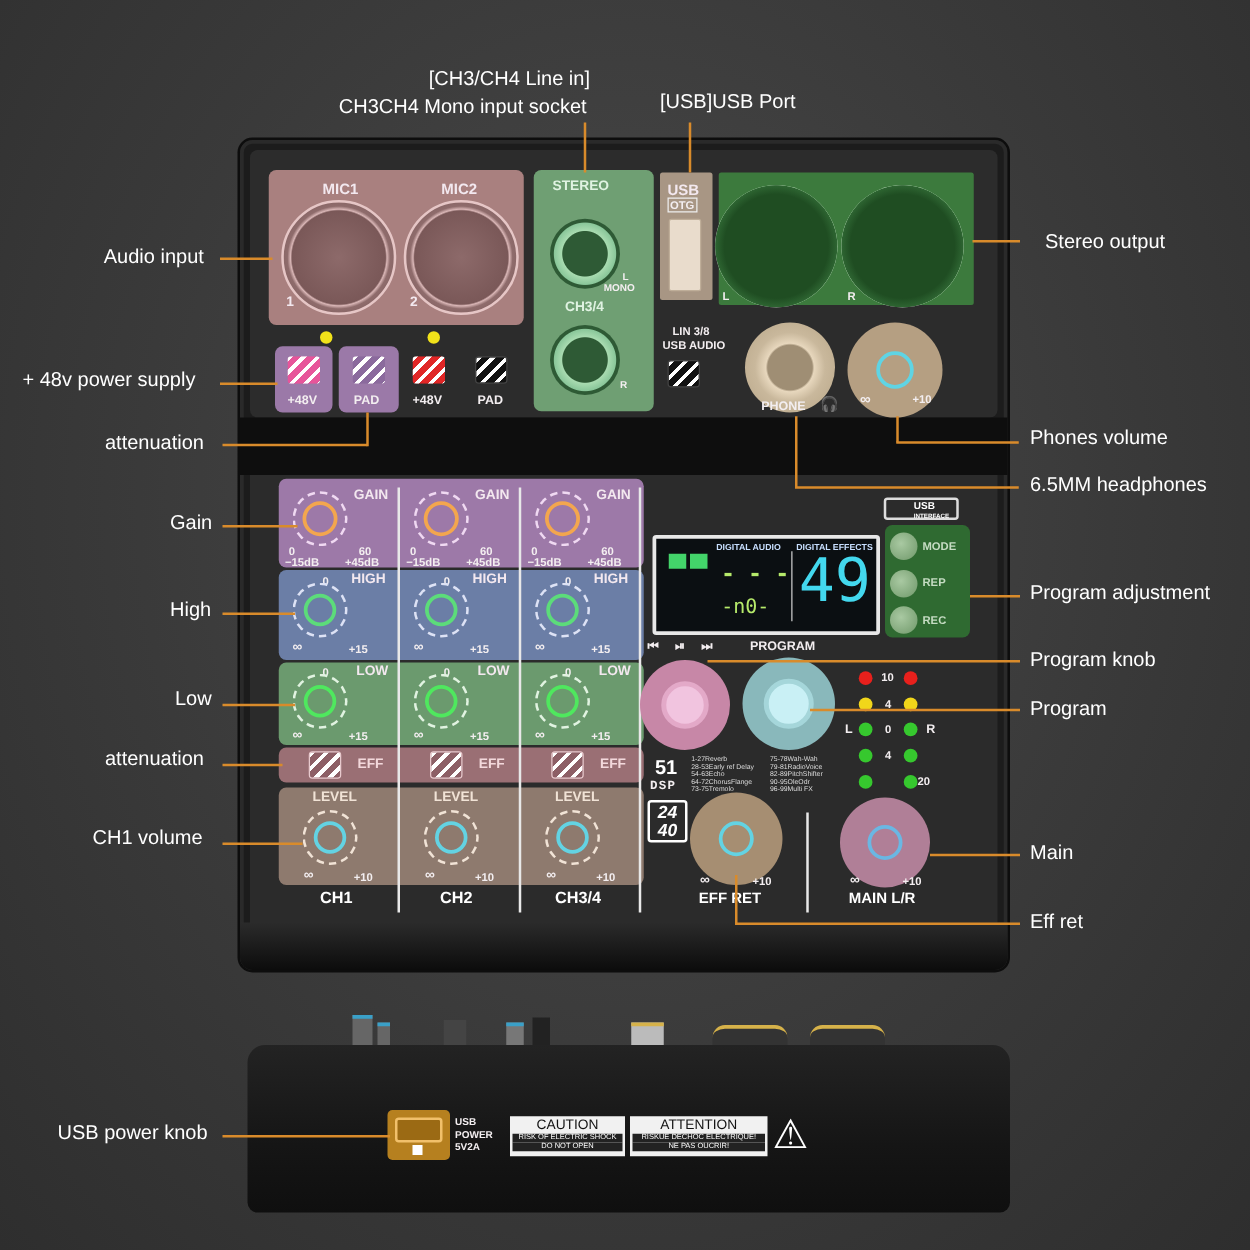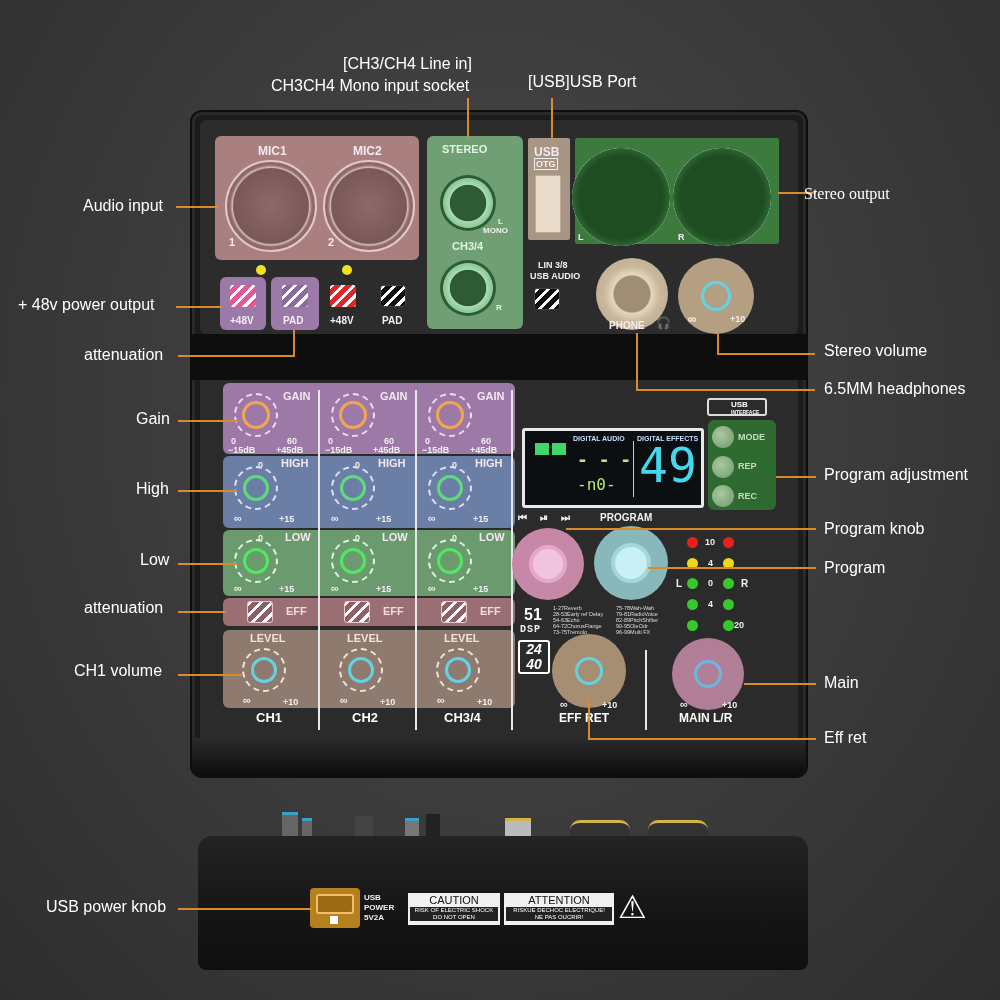--- a/index.html
+++ b/index.html
@@ -424,28 +424,28 @@
 <div class="line" style="left:648px;top:567px;width:168px;height:2px;"></div>
 <div class="line" style="left:744px;top:683px;width:72px;height:2px;"></div>
 <div class="line" style="left:588px;top:700px;width:2px;height:39px;"></div>
 <div class="line" style="left:588px;top:738px;width:228px;height:2px;"></div>
 <div class="line" style="left:178px;top:908px;width:134px;height:2px;"></div>
 
 <div class="callout" style="left:343px;top:55px;">[CH3/CH4 Line in]</div>
 <div class="callout" style="left:271px;top:77px;">CH3CH4 Mono input socket</div>
 <div class="callout" style="left:528px;top:73px;">[USB]USB Port</div>
 <div class="callout" style="left:83px;top:197px;">Audio input</div>
-<div class="callout" style="left:18px;top:296px;">+ 48v power output</div>
+<div class="callout" style="left:18px;top:296px;">+ 48v power supply</div>
 <div class="callout" style="left:84px;top:346px;">attenuation</div>
 <div class="callout" style="left:136px;top:410px;">Gain</div>
 <div class="callout" style="left:136px;top:480px;">High</div>
 <div class="callout" style="left:140px;top:551px;">Low</div>
 <div class="callout" style="left:84px;top:599px;">attenuation</div>
 <div class="callout" style="left:74px;top:662px;">CH1 volume</div>
-<div class="callout" style="left:804px;top:185px;font-family:Liberation Serif, serif;">Stereo output</div>
-<div class="callout" style="left:824px;top:342px;">Stereo volume</div>
+<div class="callout" style="left:836px;top:185px;">Stereo output</div>
+<div class="callout" style="left:824px;top:342px;">Phones volume</div>
 <div class="callout" style="left:824px;top:380px;">6.5MM headphones</div>
 <div class="callout" style="left:824px;top:466px;">Program adjustment</div>
 <div class="callout" style="left:824px;top:520px;">Program knob</div>
 <div class="callout" style="left:824px;top:559px;">Program</div>
 <div class="callout" style="left:824px;top:674px;">Main</div>
 <div class="callout" style="left:824px;top:729px;">Eff ret</div>
 <div class="callout" style="left:46px;top:898px;">USB power knob</div>
 
 </body></html>

